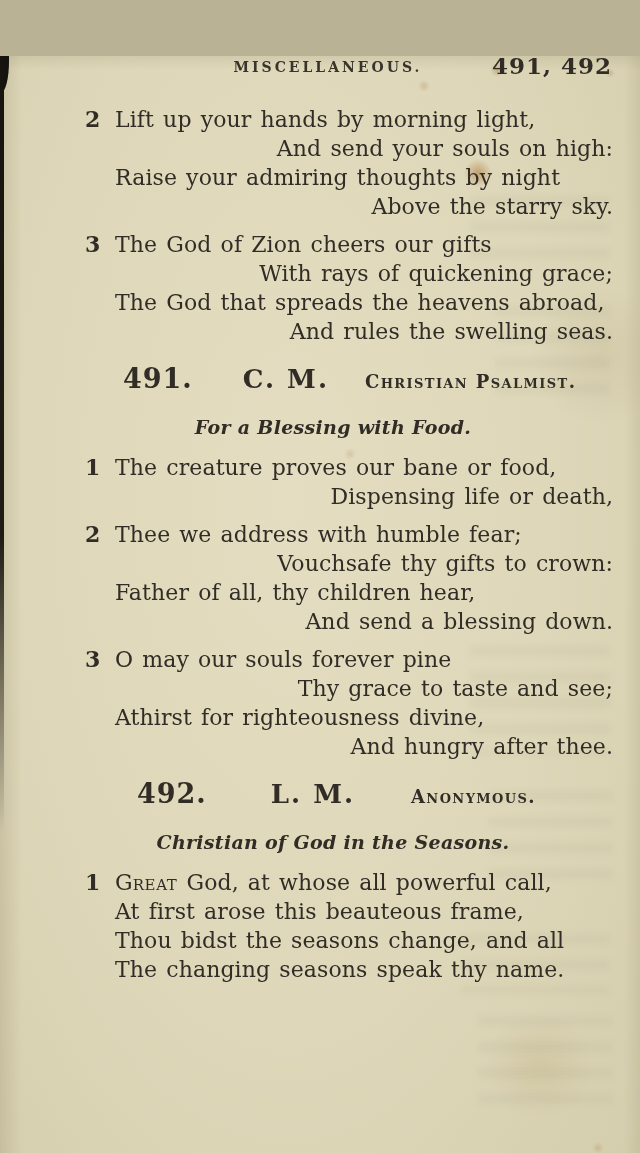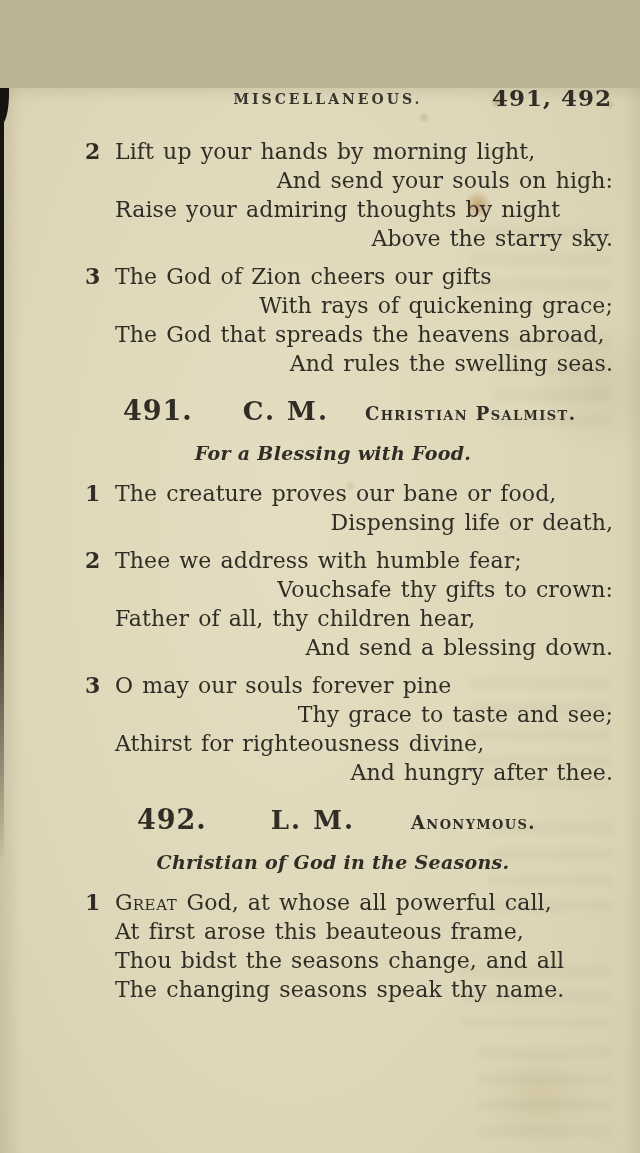--- a/index.html
+++ b/index.html
@@ -30,21 +30,21 @@
       linear-gradient(to top, rgba(95,82,50,.08) 0px, rgba(95,82,50,0) 12px);
   }
   
   .ghost{position:absolute;pointer-events:none;filter:blur(3px);opacity:.55;
     background:repeating-linear-gradient(to bottom, rgba(108,114,88,.10) 0 10px, rgba(108,114,88,0) 10px 26px);}
   
   .edge-corner{position:absolute;left:0;top:0;width:9px;height:36px;background:#15130f;border-radius:0 0 85% 0;}
   .edge-strip{position:absolute;left:0;top:0;width:4px;height:775px;
     background:linear-gradient(to bottom,#17140f 0%,#201c15 62%,rgba(32,28,21,0) 100%);}
 
-  .header{position:relative;height:30px;margin-top:88px;padding-left:20px;}
+  .header{position:relative;height:30px;margin-top:56px;padding-left:20px;}
   .running-title{
     position:absolute;left:0;right:0;top:3px;text-align:center;
     font-size:14px;letter-spacing:3px;font-weight:600;color:#3a352c;
     transform:translateX(8px);
   }
   .page-numbers{position:absolute;right:28px;top:-4px;font-size:23px;font-weight:600;letter-spacing:1px;}
 
   .content{margin-left:85px;width:528px;}
   .stanza{position:relative;padding-left:30px;margin-top:0;margin-bottom:9px;
     font-size:22px;line-height:29px;word-spacing:2px;letter-spacing:.1px;}
@@ -61,21 +61,21 @@
   .h491 .hymn-meter{margin-left:50px;}
   .h491 .hymn-attcol{margin-left:36px;}
   .h492 .hymn-number{margin-left:52px;}
   .h492 .hymn-meter{margin-left:64px;}
   .h492 .hymn-attol{margin-left:58px;}
   .h492 .hymn-attol{}
   .h492 .hymn-attcol{margin-left:58px;}
   .h492 .hymn-attcol{margin-left:56px;}
   .subtitle{
     text-align:center;font-style:italic;font-weight:700;font-size:19px;
-    margin-top:11px;margin-bottom:0;transform:translateX(-16px);letter-spacing:.3px;
+    margin-top:17px;margin-bottom:0;transform:translateX(-16px);letter-spacing:.3px;
   }
   .stanza-lead{margin-top:15px;}
 </style>
 </head>
 <body>
 
 <div class="page">
 
   <div class="edge-corner"></div>
   <div class="edge-strip"></div>

